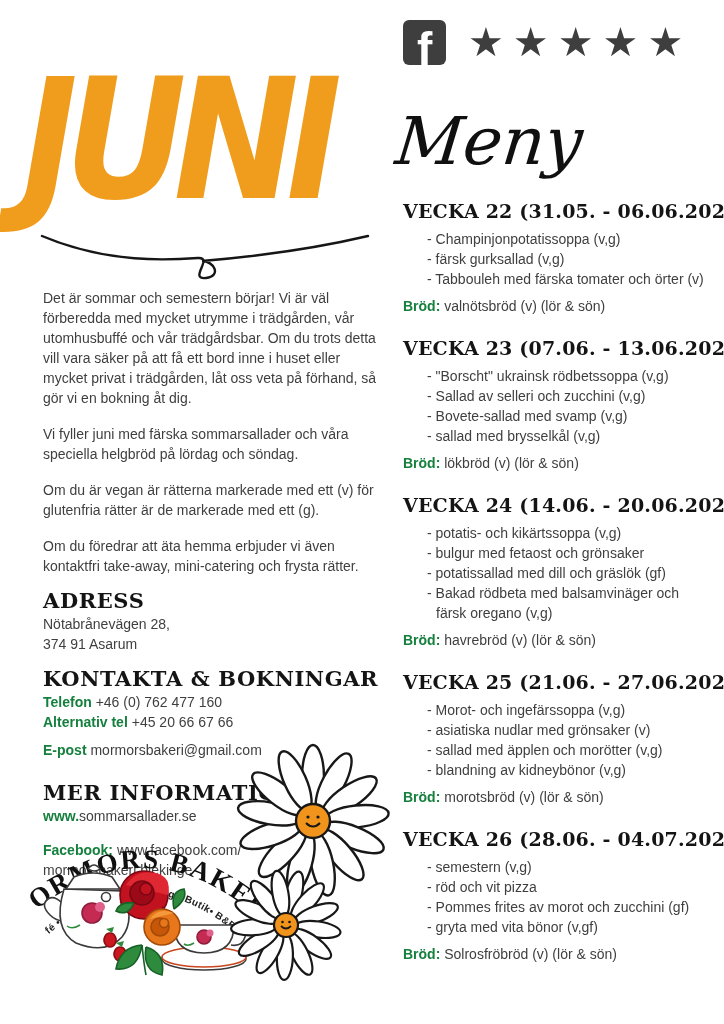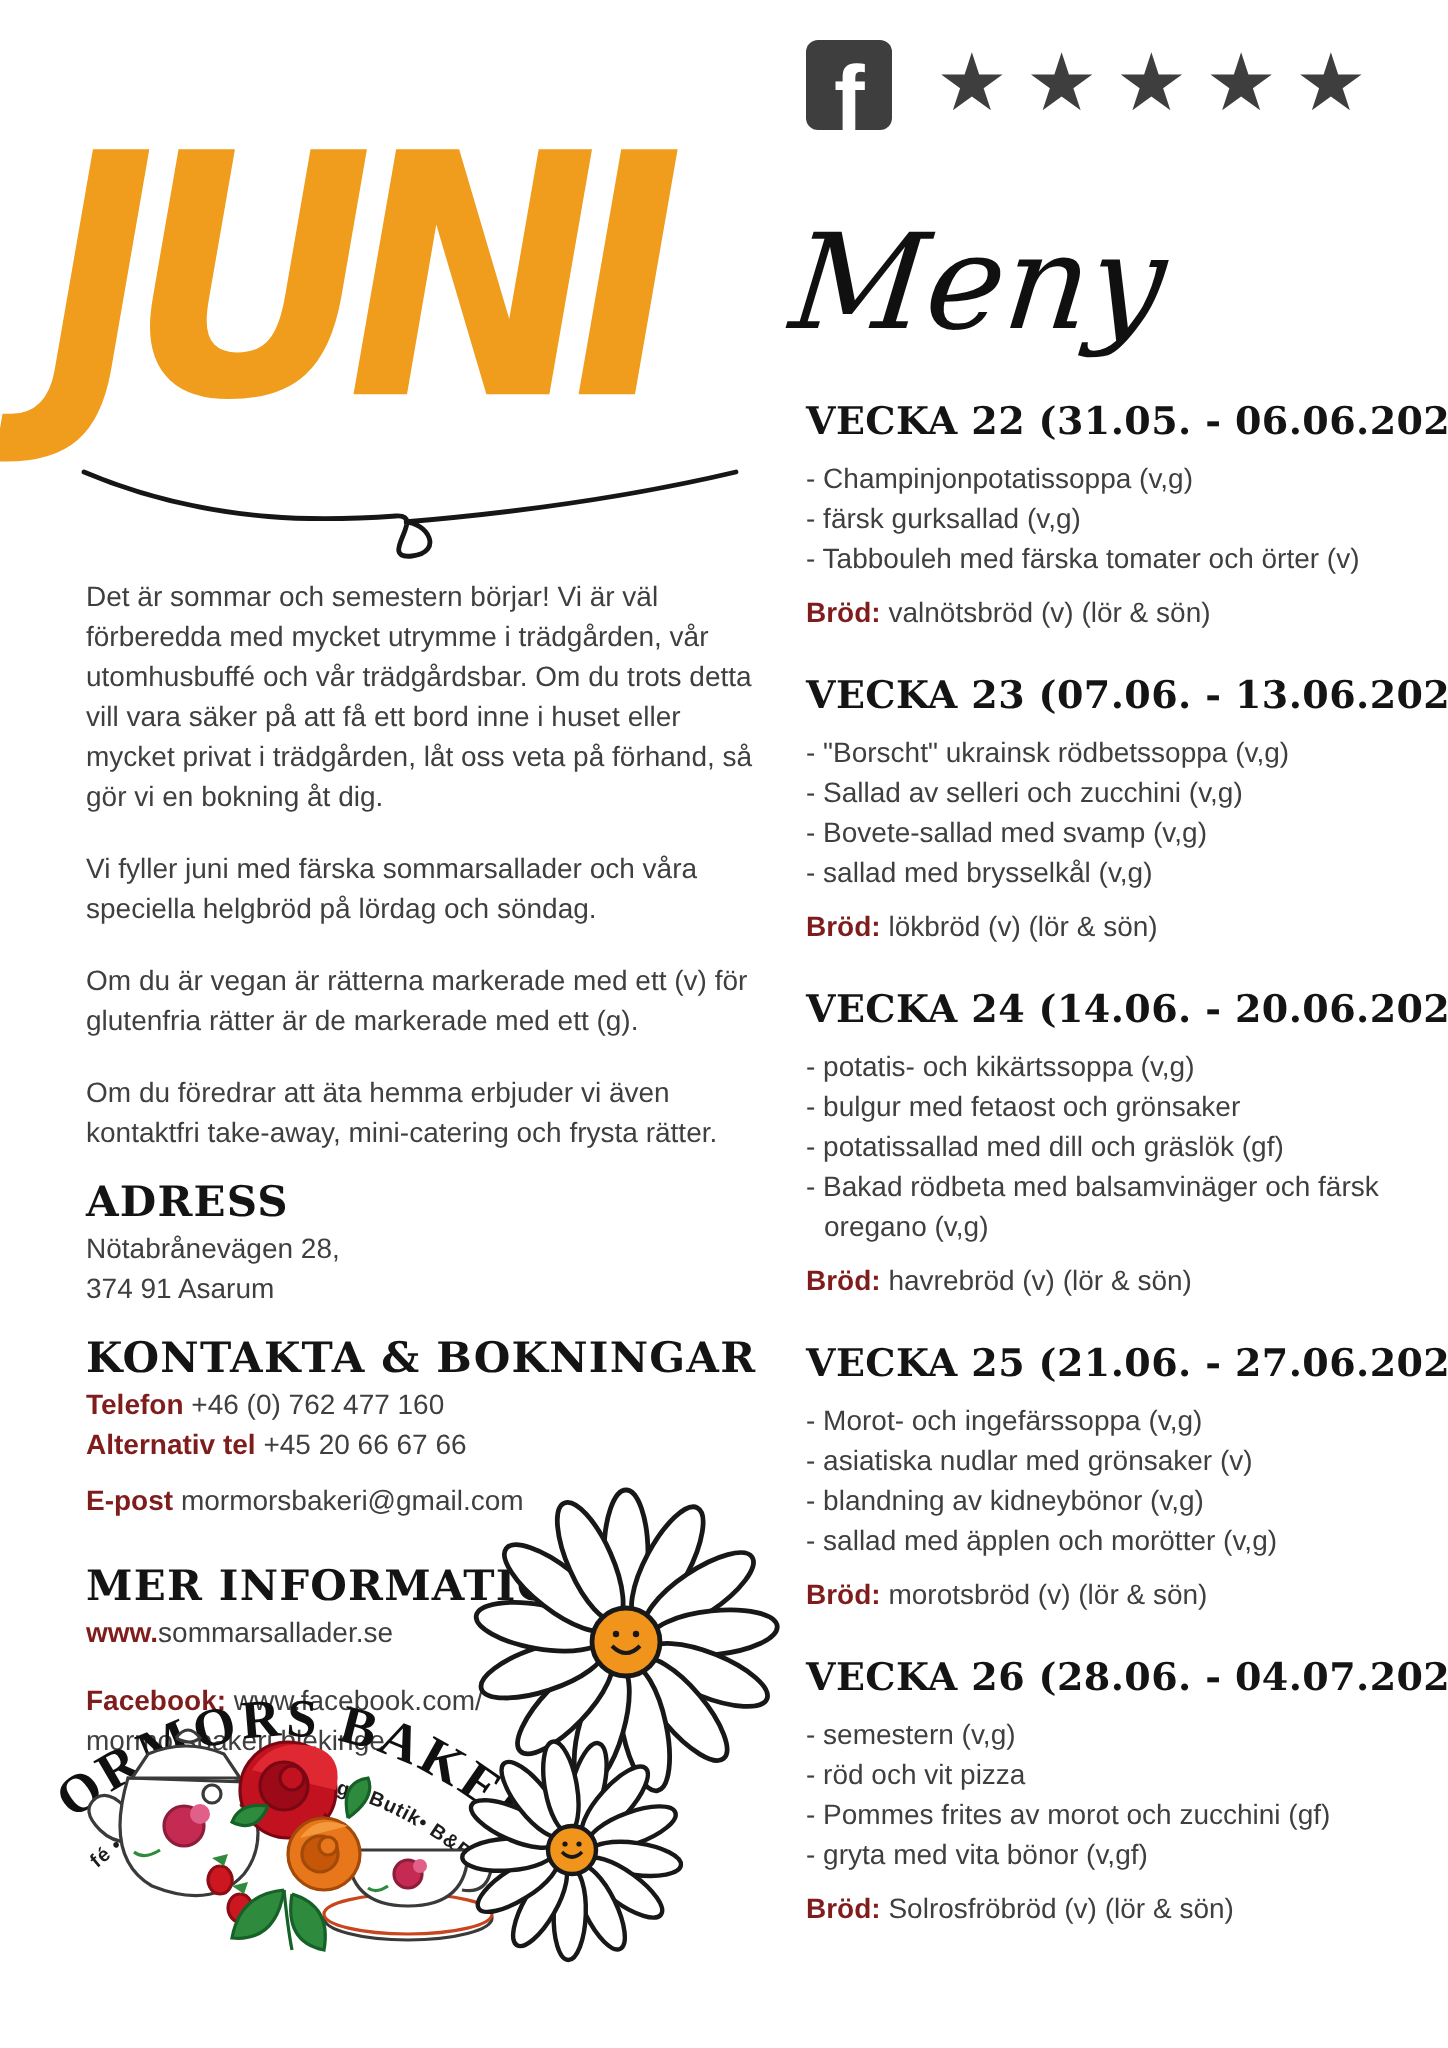--- a/index.html
+++ b/index.html
@@ -9,21 +9,21 @@
   
   .juni-title{position:absolute;left:22px;top:28px;width:360px;height:210px;
     color:#F09C1C;font-family:"DejaVu Sans",sans-serif;font-weight:bold;font-style:italic;
     font-size:150px;letter-spacing:-13px;line-height:200px;
     transform:scaleY(1.12);transform-origin:top left;white-space:nowrap;}
   .squiggle{position:absolute;left:38px;top:228px;}
   .left-col{position:absolute;left:43px;top:272px;width:340px;font-size:14px;line-height:20px;}
   .left-col p{margin:16px 0 7px 0;}
   .sec-head{font-family:"DejaVu Serif",serif;font-weight:bold;color:#141414;
     font-size:21px;letter-spacing:.6px;margin:14px 0 2px 0;line-height:22px;}
-  .b{font-weight:bold;color:#7f1d1d;}
+  .b{font-weight:bold;color:#15803d;}
   .line{margin:0;}
   .gap8{height:8px;}
   .gap14{height:14px;}
 
   
   .logo-wrap{position:absolute;left:14px;top:833px;width:258px;height:190px;}
   .logo-wrap svg text{font-family:"Liberation Serif",serif;}
   .logo-tagline-text{font-family:"Liberation Sans",sans-serif !important;}
 
   
@@ -33,21 +33,21 @@
     position:relative;}
   .fb-icon span{position:absolute;left:14px;top:2px;color:#fff;font-size:46px;
     font-weight:bold;font-family:"Liberation Sans",sans-serif;}
   .stars{margin-left:22px;font-size:40px;letter-spacing:9px;color:#3E3E3E;line-height:45px;}
   .meny-title{position:absolute;left:396px;top:92px;font-family:"DejaVu Serif",serif;
     font-style:italic;font-size:66px;color:#101010;transform:skewX(-6deg);line-height:100px;}
   .weeks{position:absolute;left:403px;top:200px;width:302px;}
   .week{margin-bottom:21px;}
   .week-title{font-family:"DejaVu Serif",serif;font-weight:bold;color:#141414;
     font-size:19px;letter-spacing:.2px;line-height:22px;margin:0 0 7px 0;white-space:nowrap;}
-  .week-item{font-size:14px;line-height:20px;padding-left:9px;text-indent:-9px;}
+  .week-item{font-size:14px;line-height:20px;padding-left:9px;text-indent:-9px;margin-left:24px;}
   .bread{font-size:14px;line-height:20px;margin-top:7px;}
 </style>
 </head>
 <body>
 
 <div class="juni-title">JUNI</div>
 
 <svg class="squiggle" width="334" height="52" viewBox="0 0 334 52">
   <path d="M4,8 C70,36 132,32 160,30 C176,29 150,52 168,50 C184,48 176,33 164,33 C200,30 262,24 330,8" fill="none" stroke="#161616" stroke-width="2.4" stroke-linecap="round"></path>
 </svg>
@@ -220,22 +220,22 @@
     <div class="week-item">- bulgur med fetaost och grönsaker</div>
     <div class="week-item">- potatissallad med dill och gräslök (gf)</div>
     <div class="week-item">- Bakad rödbeta med balsamvinäger och färsk oregano (v,g)</div>
     <div class="bread"><span class="b">Bröd:</span> <span>havrebröd (v) (lör &amp; sön)</span></div>
   </div>
 
   <div class="week">
     <div class="week-title">VECKA 25 (21.06. - 27.06.2021)</div>
     <div class="week-item">- Morot- och ingefärssoppa (v,g)</div>
     <div class="week-item">- asiatiska nudlar med grönsaker (v)</div>
+    <div class="week-item">- sallad med äpplen och morötter (v,g)</div>
     <div class="week-item">- blandning av kidneybönor (v,g)</div>
-    <div class="week-item">- sallad med äpplen och morötter (v,g)</div>
     <div class="bread"><span class="b">Bröd:</span> <span>morotsbröd (v) (lör &amp; sön)</span></div>
   </div>
 
   <div class="week">
     <div class="week-title">VECKA 26 (28.06. - 04.07.2021)</div>
     <div class="week-item">- semestern (v,g)</div>
     <div class="week-item">- röd och vit pizza</div>
     <div class="week-item">- Pommes frites av morot och zucchini (gf)</div>
     <div class="week-item">- gryta med vita bönor (v,gf)</div>
     <div class="bread"><span class="b">Bröd:</span> <span>Solrosfröbröd (v) (lör &amp; sön)</span></div>

